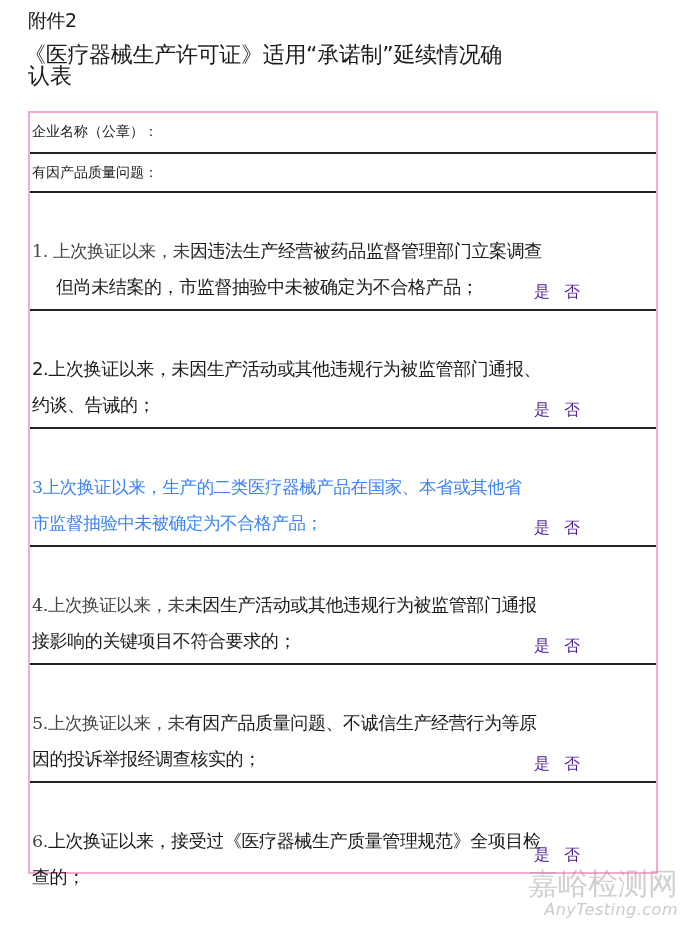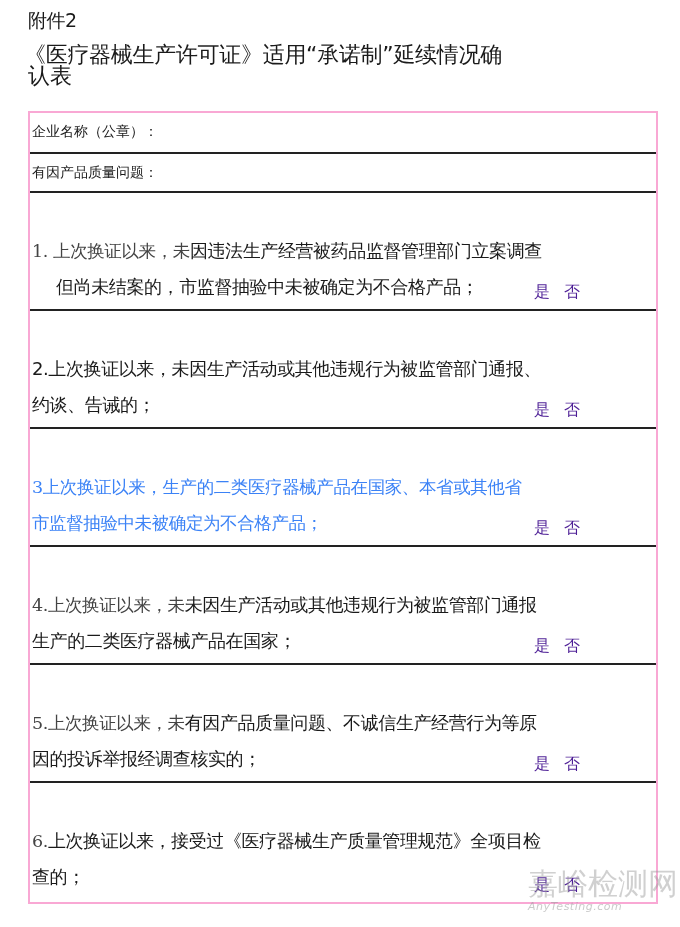--- a/index.html
+++ b/index.html
@@ -8,29 +8,29 @@
   .serif { font-family: "DejaVu Serif", "Liberation Serif", serif; }
   .annex { position: absolute; left: 28px; top: 8px; font-size: 19px; font-family: "DejaVu Sans", sans-serif; letter-spacing: -0.5px; }
   .title1 { position: absolute; left: 24px; top: 40px; font-size: 22px; font-family: "DejaVu Sans", sans-serif; letter-spacing: -0.3px; white-space: nowrap; text-align: center; }
   .title2 { position: absolute; left: 28px; top: 61px; font-size: 22px; font-family: Liberation Mono, monospace; }
   .table { position: absolute; left: 28px; top: 111px; width: 626px; border: 2px solid #f9a8d4; box-sizing: content-box; }
   .row { border-top: 2px solid #222; position: relative; box-sizing: border-box; }
   .row:first-child { border-top: none; }
   .row.short { height: 39px; }
   .row.short .label { position: absolute; left: 2px; top: 10px; font-size: 14px; font-family: "DejaVu Sans", sans-serif; }
   .row.item { height: 118px; }
-  .row.item.last { height: 121px; text-decoration: underline; }
+  .row.item.last { height: 91px; text-decoration: underline; }
   .item-text { position: absolute; left: 2px; right: 4px; top: 8px; font-size: 18px; line-height: 36px; letter-spacing: -0.4px; margin-top: 32px; }
   .item-text .serif { font-size: 17.5px; color: #444; }
   .item-text.all-serif .serif { color: #3b82f6; }
   .indent { padding-left: 24px; }
   .yesno { position: absolute; right: 62px; bottom: 6px; font-size: 16px; font-family: "DejaVu Serif", serif; color: #4c1d95; letter-spacing: 14px; }
-  .watermark { position: absolute; left: 528px; top: 868px; width: 150px; pointer-events: none; }
+  .watermark { position: absolute; left: 528px; top: 868px; width: 150px; text-align: right; pointer-events: none; }
   .wm-cn { font-family: "DejaVu Sans", sans-serif; font-size: 30px; color: rgba(150,150,150,0.45); letter-spacing: 0px; line-height: 32px; }
-  .wm-en { font-family: "DejaVu Sans", sans-serif; font-style: italic; font-size: 11px; color: rgba(150,150,150,0.5); letter-spacing: 0.5px; }
+  .wm-en { font-family: "DejaVu Sans", sans-serif; font-style: italic; font-size: 16px; color: rgba(150,150,150,0.5); letter-spacing: 0.5px; }
 </style>
 </head>
 <body>
 
 <div class="annex">附件2</div>
 <div class="title1">《医疗器械生产许可证》适用“承诺制”延续情况确</div>
 <div class="title2">认表</div>
 
 <div class="table">
   <div class="row short">
@@ -60,21 +60,21 @@
     <div class="item-text all-serif">
       <div><span class="serif">3上次换证以来，生产的二类医疗器械产品在国家、本省或其他省</span></div>
       <div><span class="serif">市监督抽验中未被确定为不合格产品；</span></div>
     </div>
     <div class="yesno"><span>是</span><span>否</span></div>
   </div>
 
   <div class="row item">
     <div class="item-text">
       <div><span class="serif">4.上次换证以来，未</span><span class="sans">未因生产活动或其他违规行为被监管部门通报</span></div>
-      <div><span class="sans">生产的二类医疗器械产品在国家；</span></div>
+      <div><span class="sans">接影响的关键项目不符合要求的；</span></div>
     </div>
     <div class="yesno"><span>是</span><span>否</span></div>
   </div>
 
   <div class="row item">
     <div class="item-text">
       <div><span class="serif">5.上次换证以来，未</span><span class="sans">有因产品质量问题、不诚信生产经营行为等原</span></div>
       <div><span class="sans">因的投诉举报经调查核实的；</span></div>
     </div>
     <div class="yesno"><span>是</span><span>否</span></div>

